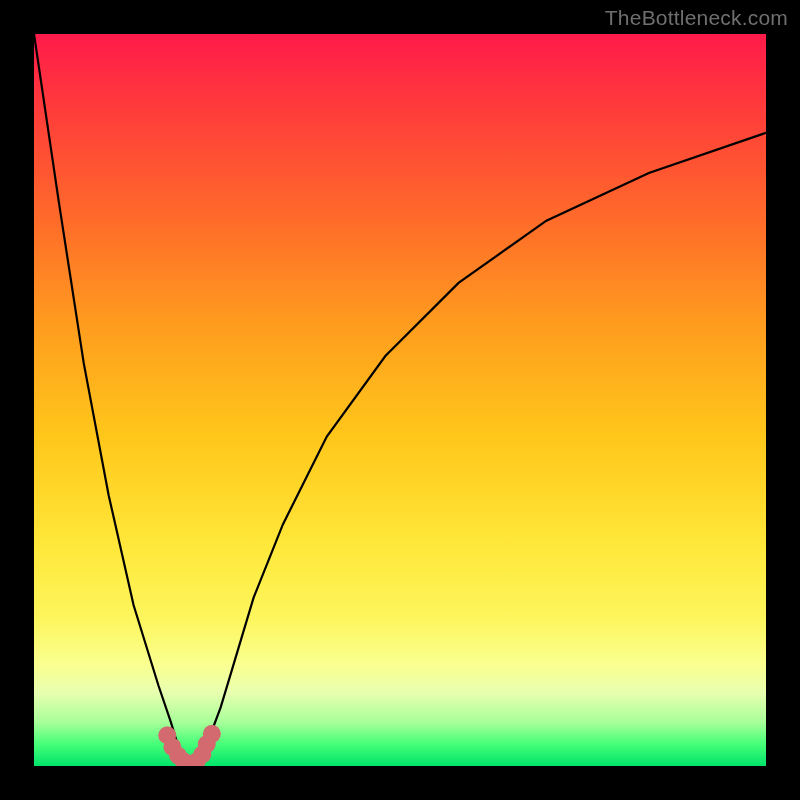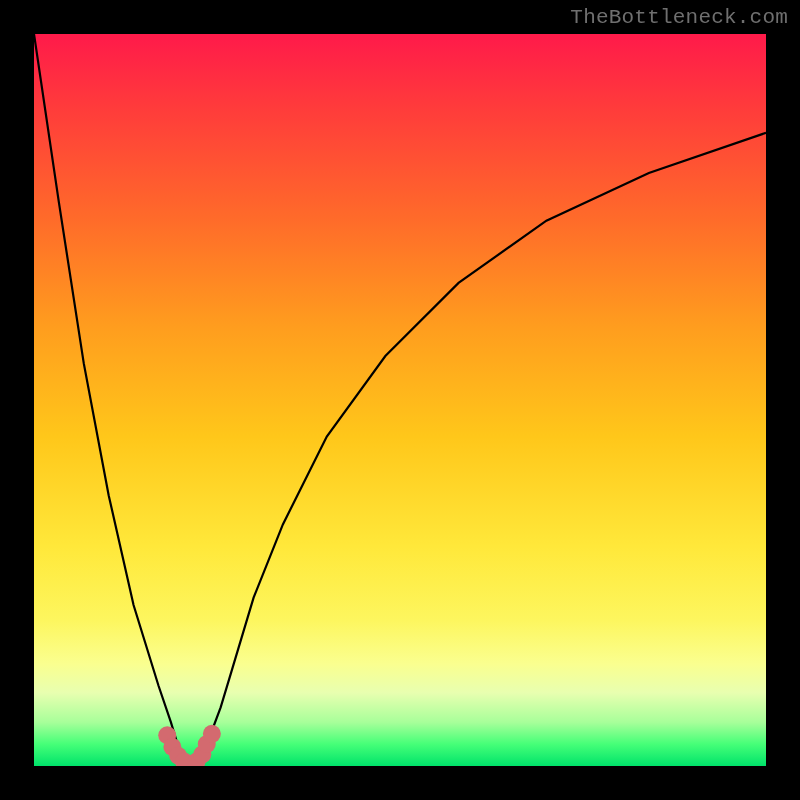--- a/index.html
+++ b/index.html
@@ -37,21 +37,20 @@
   }
 
   .watermark {
     position: absolute;
     top: 6px;
     right: 12px;
     color: #6f6f6f;
     font-size: 21px;
     font-weight: 400;
     letter-spacing: 0.2px;
-    font-family: Liberation Mono, monospace;
   }
 
   svg.curves {
     position: absolute;
     left: 0; top: 0;
     width: 732px; height: 732px;
   }
 
   .curve-path {
     fill: none;

